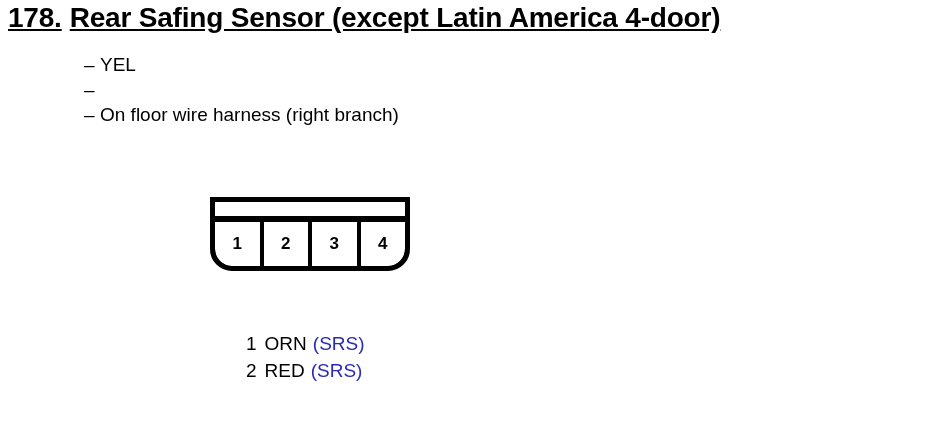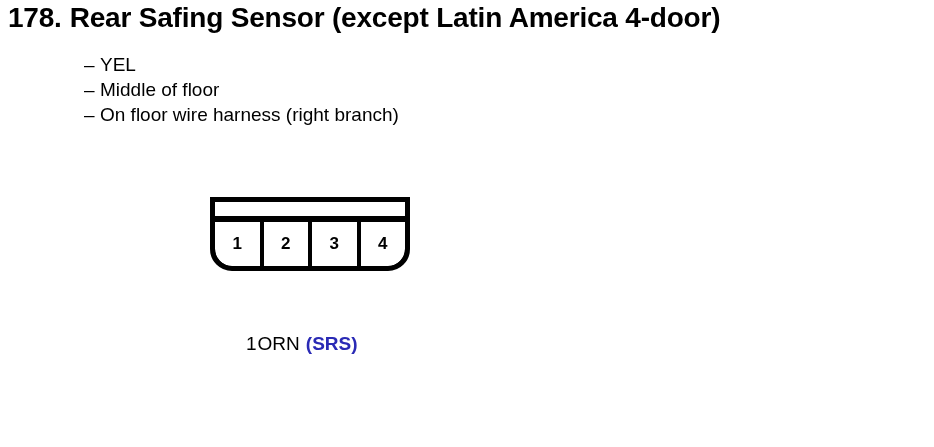--- a/index.html
+++ b/index.html
@@ -19,20 +19,21 @@
   
   .page-title {
     position: absolute;
     left: 8px;
     top: 2px;
     font-size: 28px;
     font-weight: bold;
     letter-spacing: -0.2px;
     white-space: nowrap;
     color: #000;
+    text-decoration: underline;
   }
   .page-title .num {
     margin-right: 8px;
   }
 
   
   .desc-list {
     position: absolute;
     left: 84px;
     top: 52px;
@@ -111,43 +112,41 @@
     color: #000;
   }
   .legend-row {
     white-space: nowrap;
   }
   .legend-num {
     display: inline-block;
     min-width: 10px;
   }
   .legend-color {
-    margin-left: 1px;
+    margin-left: 8px;
     text-align: center;
   }
   .legend-sys {
     margin-left: 6px;
-    font-weight: bold;
   }
 </style>
 </head>
 <body>
 
 <div class="page-title">
   <span class="num">178.</span><span>Rear Safing Sensor (except Latin America 4-door)</span>
 </div>
 
 <div class="desc-list">
   <div class="desc-row">
     <span class="desc-dash">–</span>
     <span>YEL</span>
   </div>
   <div class="desc-row">
     <span class="desc-dash">–</span>
-    <span>Middle of floor</span>
   </div>
   <div class="desc-row">
     <span class="desc-dash">–</span>
     <span>On floor wire harness (right branch)</span>
   </div>
 </div>
 
 <div class="connector">
   <div class="connector-top"></div>
   <div class="connector-body">
@@ -155,13 +154,16 @@
     <div class="pin-cell">2</div>
     <div class="pin-cell">3</div>
     <div class="pin-cell">4</div>
   </div>
 </div>
 
 <div class="pin-legend">
   <div class="legend-row">
     <span class="legend-num">1</span><span class="legend-color">ORN</span><span class="legend-sys" style="color: rgb(42, 42, 181);">(SRS)</span>
   </div>
+  <div class="legend-row">
+    <span class="legend-num">2</span><span class="legend-color">RED</span><span class="legend-sys" style="color: rgb(42, 42, 181);">(SRS)</span>
+  </div>
 </div>
 
 </body></html>

